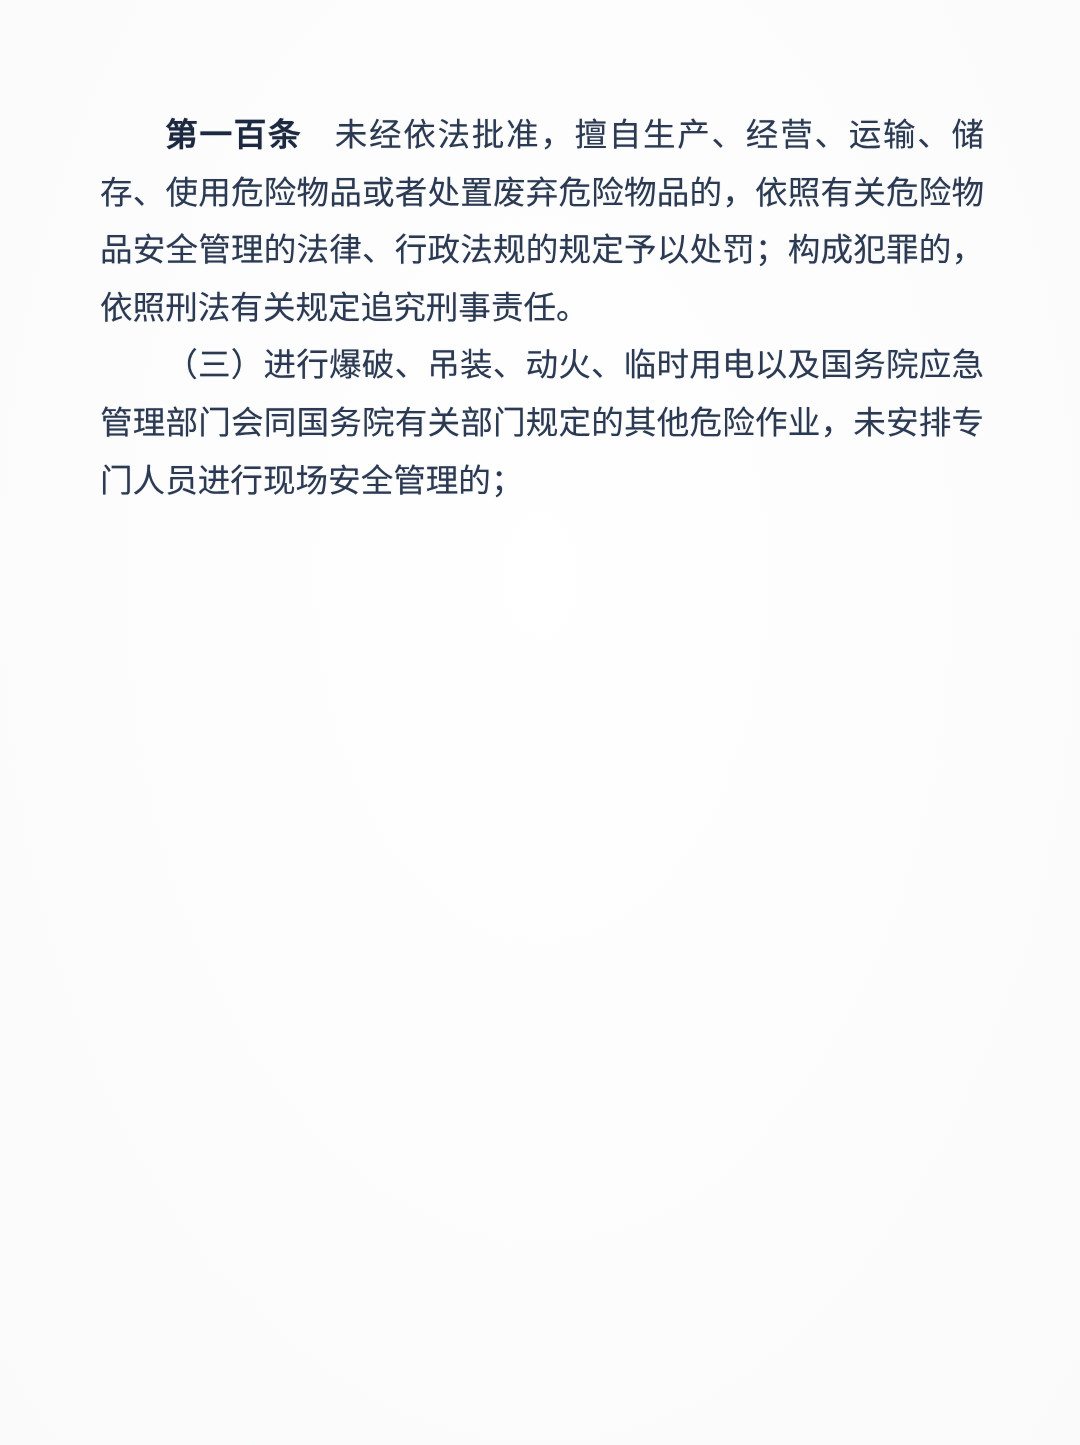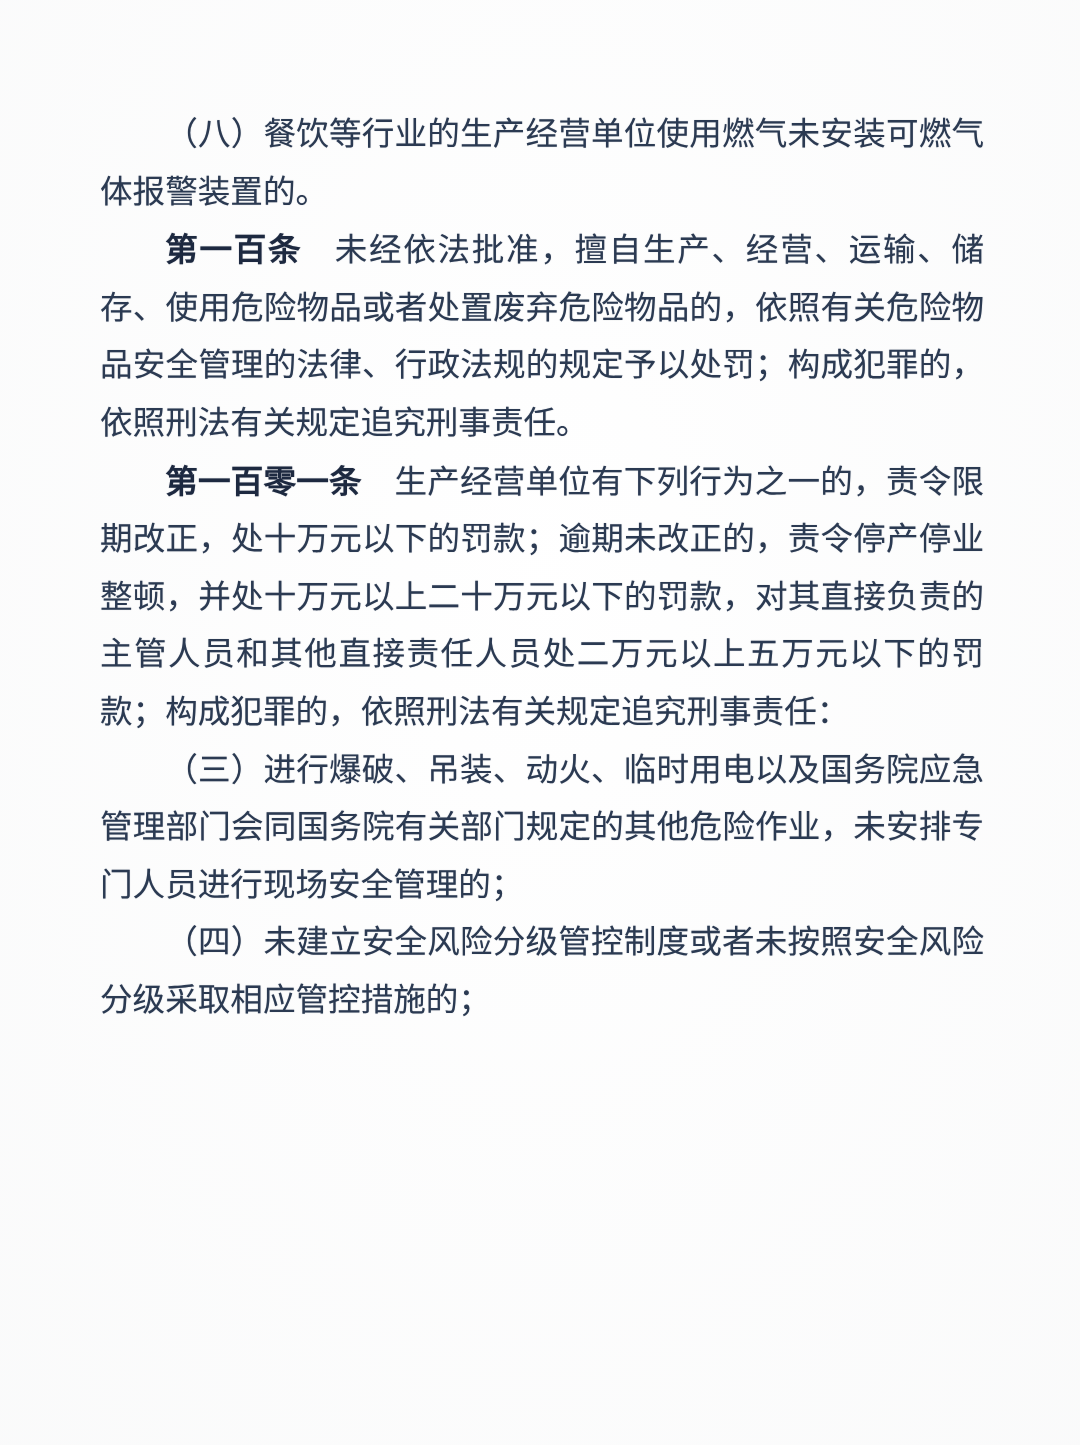--- a/index.html
+++ b/index.html
@@ -50,26 +50,23 @@
     margin-right: 1em;
     text-shadow: 0 0 1px rgba(29, 41, 64, 0.4);
   }
 </style>
 </head>
 <body>
 
 <div class="page">
   <div class="text-block">
 
-    <p class="para"><span class="body-text">（八）餐饮等行业的生产经营单位使用燃气未安装可燃气体报警装置的。</span></p>
 
     <p class="para"><span class="article-no">第一百条</span><span class="body-text">未经依法批准，擅自生产、经营、运输、储存、使用危险物品或者处置废弃危险物品的，依照有关危险物品安全管理的法律、行政法规的规定予以处罚；构成犯罪的，依照刑法有关规定追究刑事责任。</span></p>
 
-    <p class="para"><span class="article-no">第一百零一条</span><span class="body-text">生产经营单位有下列行为之一的，责令限期改正，处十万元以下的罚款；逾期未改正的，责令停产停业整顿，并处十万元以上二十万元以下的罚款，对其直接负责的主管人员和其他直接责任人员处二万元以上五万元以下的罚款；构成犯罪的，依照刑法有关规定追究刑事责任：</span></p>
 
 
 
     <p class="para"><span class="body-text">（三）进行爆破、吊装、动火、临时用电以及国务院应急管理部门会同国务院有关部门规定的其他危险作业，未安排专门人员进行现场安全管理的；</span></p>
 
-    <p class="para"><span class="body-text">（四）未建立安全风险分级管控制度或者未按照安全风险分级采取相应管控措施的；</span></p>
 
   </div>
 </div>
 
 </body></html>

